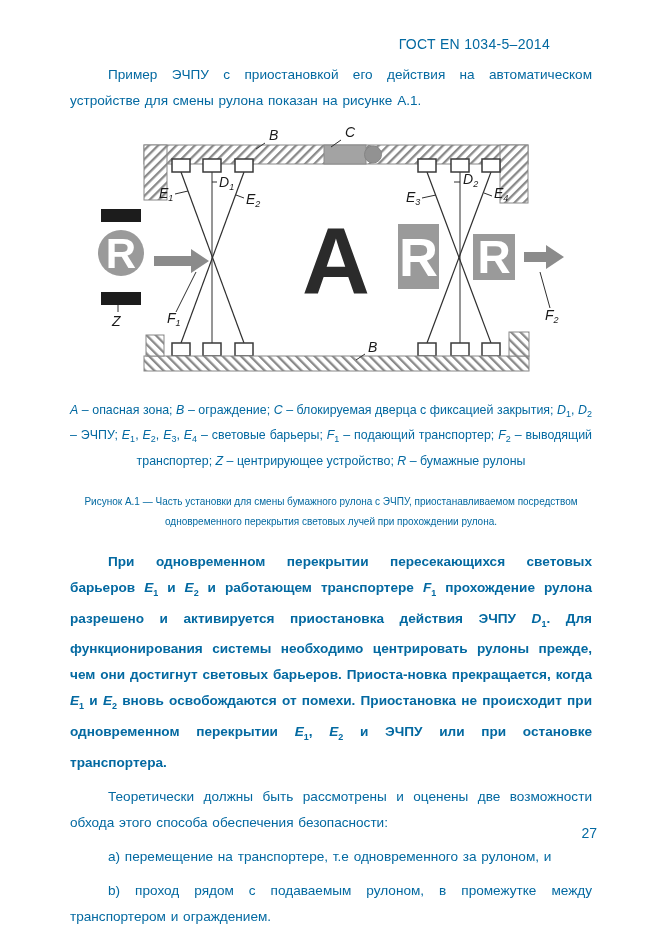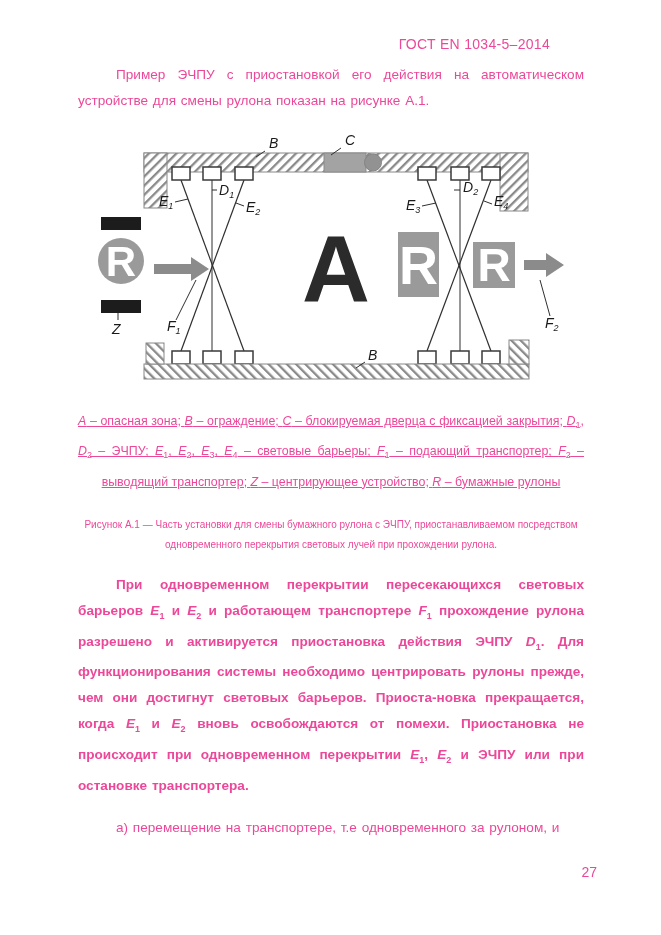--- a/index.html
+++ b/index.html
@@ -1,63 +1,62 @@
 <!DOCTYPE html>
 <html><head>
 <meta charset="utf-8">
 <style>
   html,body{margin:0;padding:0;background:#ffffff;}
   .page{
     position:relative;
     width:661px;height:935px;
     background:#ffffff;
     font-family:"Liberation Sans","DejaVu Sans",sans-serif;
-    color:#ec4899;
+    color:#0369a1;
     overflow:hidden;
   }
   .content{padding:36px 61px 0 62px;}
   .doc-header{
     text-align:right;
     padding-right:50px;
     font-size:14px;
     line-height:16px;
     letter-spacing:.3px;
   }
-  p{margin:16px;}
+  p{margin:8px;}
   .body-text{
     font-size:13.6px;
     line-height:26px;
     text-align:justify;
     word-spacing:1px;
   }
   .indent{text-indent:38px;}
   .intro{margin-top:10px;}
   .diagram-wrap{margin:4px auto 0;width:486px;height:262px;}
   svg{display:block;}
   .svg-label{font-style:italic;font-size:14px;fill:#1a1a1a;}
   .svg-sub{font-size:9px;font-style:italic;}
   .legend{
     margin-top:16px;
     font-size:12.4px;
-    line-height:26px;
+    line-height:21px;
     text-align:justify;
     text-align-last:center;
-    text-decoration:underline;
   }
   .legend i, .fig-caption i{font-family:inherit;}
   .fig-caption{
     margin-top:20px;
     font-size:10px;
     line-height:20px;
     text-align:center;
   }
   .para2{margin-top:17px;font-weight:bold;}
   .page-number{
     position:absolute;
-    top:864px;right:64px;
+    top:825px;right:64px;
     font-size:14px;
   }
   sub{font-size:9px;}
 </style>
 </head>
 <body>
 
 <div class="page">
   <div class="content">
 
@@ -177,17 +176,19 @@
         <text class="svg-label" x="457" y="198"><tspan>F</tspan><tspan class="svg-sub" dy="3">2</tspan></text>
         <text class="svg-label" x="280" y="230">B</text>
       </svg>
     </div>
 
     <p class="legend"><i>А</i> – опасная зона; <i>В</i> – ограждение; <i>С</i> – блокируемая дверца с фиксацией закрытия; <i>D</i><sub>1</sub>, <i>D</i><sub>2</sub> – ЭЧПУ; <i>E</i><sub>1</sub>, <i>E</i><sub>2</sub>, <i>E</i><sub>3</sub>, <i>E</i><sub>4</sub> – световые барьеры; <i>F</i><sub>1</sub> – подающий  транспортер; <i>F</i><sub>2</sub> – выводящий транспортер; <i>Z</i> – центрирующее устройство; <i>R</i> – бумажные рулоны</p>
 
     <p class="fig-caption">Рисунок А.1 — Часть установки для смены бумажного рулона с ЭЧПУ, приостанавливаемом посредством одновременного перекрытия световых лучей при прохождении рулона.</p>
 
     <p class="body-text indent para2">При одновременном перекрытии пересекающихся световых барьеров <i>E</i><sub>1</sub> и <i>E</i><sub>2</sub> и работающем транспортере <i>F</i><sub>1</sub> прохождение рулона разрешено и активируется приостановка действия ЭЧПУ <i>D</i><sub>1</sub>. Для функционирования системы необходимо центрировать рулоны прежде, чем они достигнут световых барьеров. Приоста-новка прекращается, когда <i>E</i><sub>1</sub> и <i>E</i><sub>2</sub> вновь освобождаются от помехи. Приостановка не происходит при одновременном перекрытии <i>E</i><sub>1</sub>, <i>E</i><sub>2</sub> и ЭЧПУ или при остановке транспортера.</p>
+    <p class="body-text indent">Теоретически должны быть рассмотрены и оценены две возможности обхода этого способа обеспечения безопасности:</p>
     <p class="body-text indent">a) перемещение на транспортере, т.е одновременного за рулоном, и</p>
+    <p class="body-text indent">b) проход рядом с подаваемым рулоном, в промежутке между транспортером и ограждением.</p>
   </div>
 
   <div class="page-number">27</div>
 </div>
 
 </body></html>

